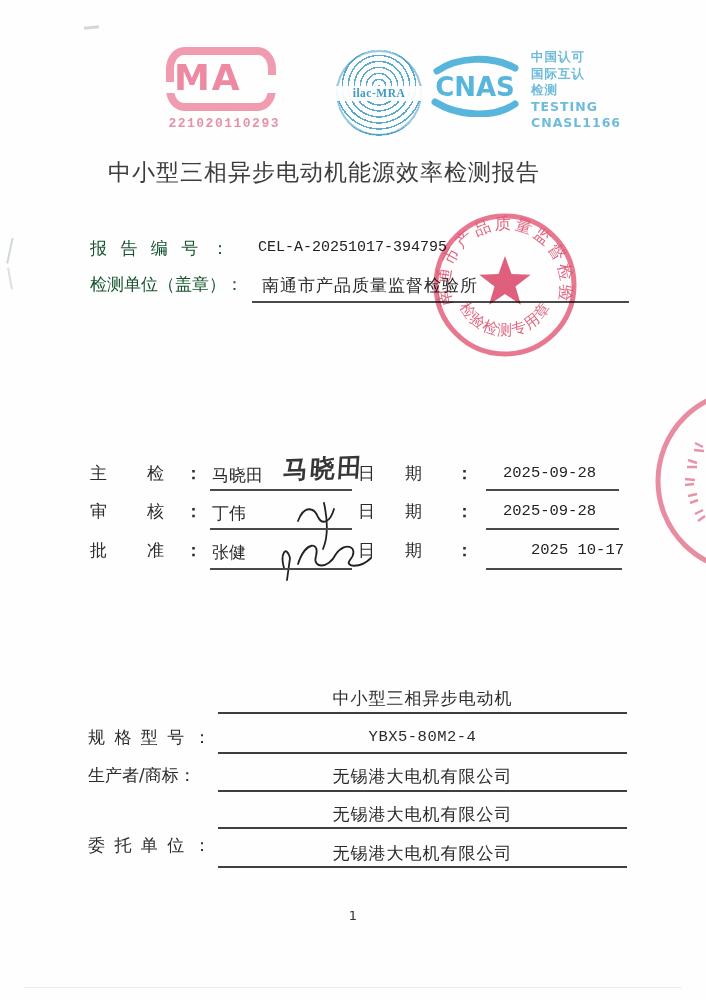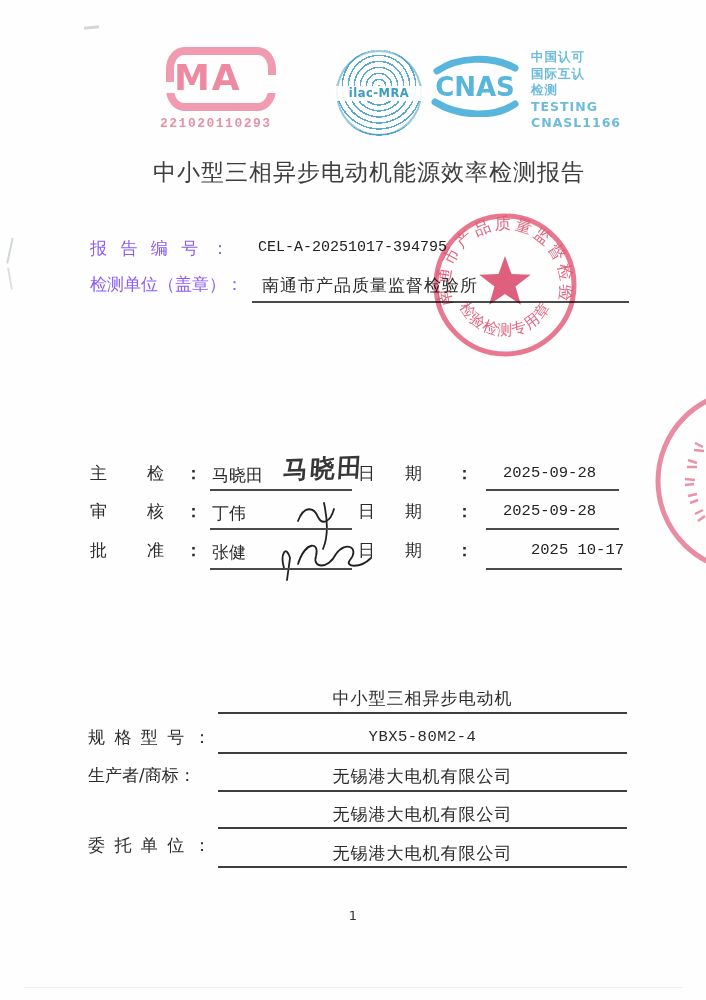--- a/index.html
+++ b/index.html
@@ -7,36 +7,36 @@
         font-family:"DejaVu Sans","Liberation Sans",sans-serif;color:#2b2b2b;}
   .abs{position:absolute;}
   .mono{font-family:"Liberation Mono","DejaVu Sans Mono",monospace;}
 
   
   .cma-box{left:166px;top:47px;width:94px;height:48px;border:8px solid rgba(236,130,155,.8);
            border-radius:18px/22px;text-align:left;}
   .cma-ma{font-size:36px;font-weight:bold;color:rgba(235,125,152,.9);line-height:46px;letter-spacing:2px;}
   .cma-notch-r{right:-9px;top:20px;width:10px;height:18px;background:#fefefe;}
   .cma-notch-l{left:-9px;top:27px;width:10px;height:11px;background:#fefefe;}
-  .cma-serial{left:160px;top:116px;width:120px;text-align:left;font-size:13px;letter-spacing:1.5px;
+  .cma-serial{left:160px;top:116px;width:120px;text-align:right;font-size:13px;letter-spacing:1.5px;
               color:#e592a8;font-weight:bold;}
   .ilac{left:336px;top:50px;width:86px;height:86px;border-radius:50%;
         background:repeating-radial-gradient(circle at 50% 42%,rgba(63,156,193,.85) 0 1.5px,rgba(255,255,255,0) 1.5px 6px);
         box-shadow:0 0 0 2px rgba(63,156,193,.55) inset;}
   .ilac-band{left:-2px;top:36px;width:90px;height:15px;background:rgba(255,255,255,.92);
-             text-align:center;font-size:11.5px;font-weight:bold;color:#3f9cc1;line-height:15px;letter-spacing:.5px;}
+             text-align:center;font-size:11.5px;font-weight:bold;color:#3f9cc1;line-height:15px;letter-spacing:.5px;font-family:Liberation Serif, serif;}
   .cnas-svg{left:427px;top:55px;}
   .accr{left:531px;top:49px;width:130px;font-size:12.5px;font-weight:bold;color:#6ebcd9;
         line-height:16.5px;letter-spacing:1px;}
 
   
-  .title{left:0;top:157px;width:648px;text-align:center;font-size:23px;color:#3d3d3d;letter-spacing:1px;padding-left:45px;}
-
-  
-  .lbl{font-size:17px;color:#8b5cf6;}
+  .title{left:0;top:157px;width:648px;text-align:center;font-size:23px;color:#3d3d3d;letter-spacing:1px;}
+
+  
+  .lbl{font-size:17px;color:#14532d;}
   .rep-lbl{left:90px;top:237px;letter-spacing:4px;}
   .rep-val{left:258px;top:239px;font-size:15px;color:#222;}
   .agc-lbl{left:90px;top:273px;letter-spacing:0;}
   .agc-val{left:262px;top:274px;font-size:17px;letter-spacing:1px;}
   .agc-line{left:252px;top:301px;width:377px;height:2px;background:#4a4a4a;}
 
   
   .stamp{left:430px;top:210px;mix-blend-mode:multiply;}
   .stamp2{left:638px;top:396px;mix-blend-mode:multiply;}
 

